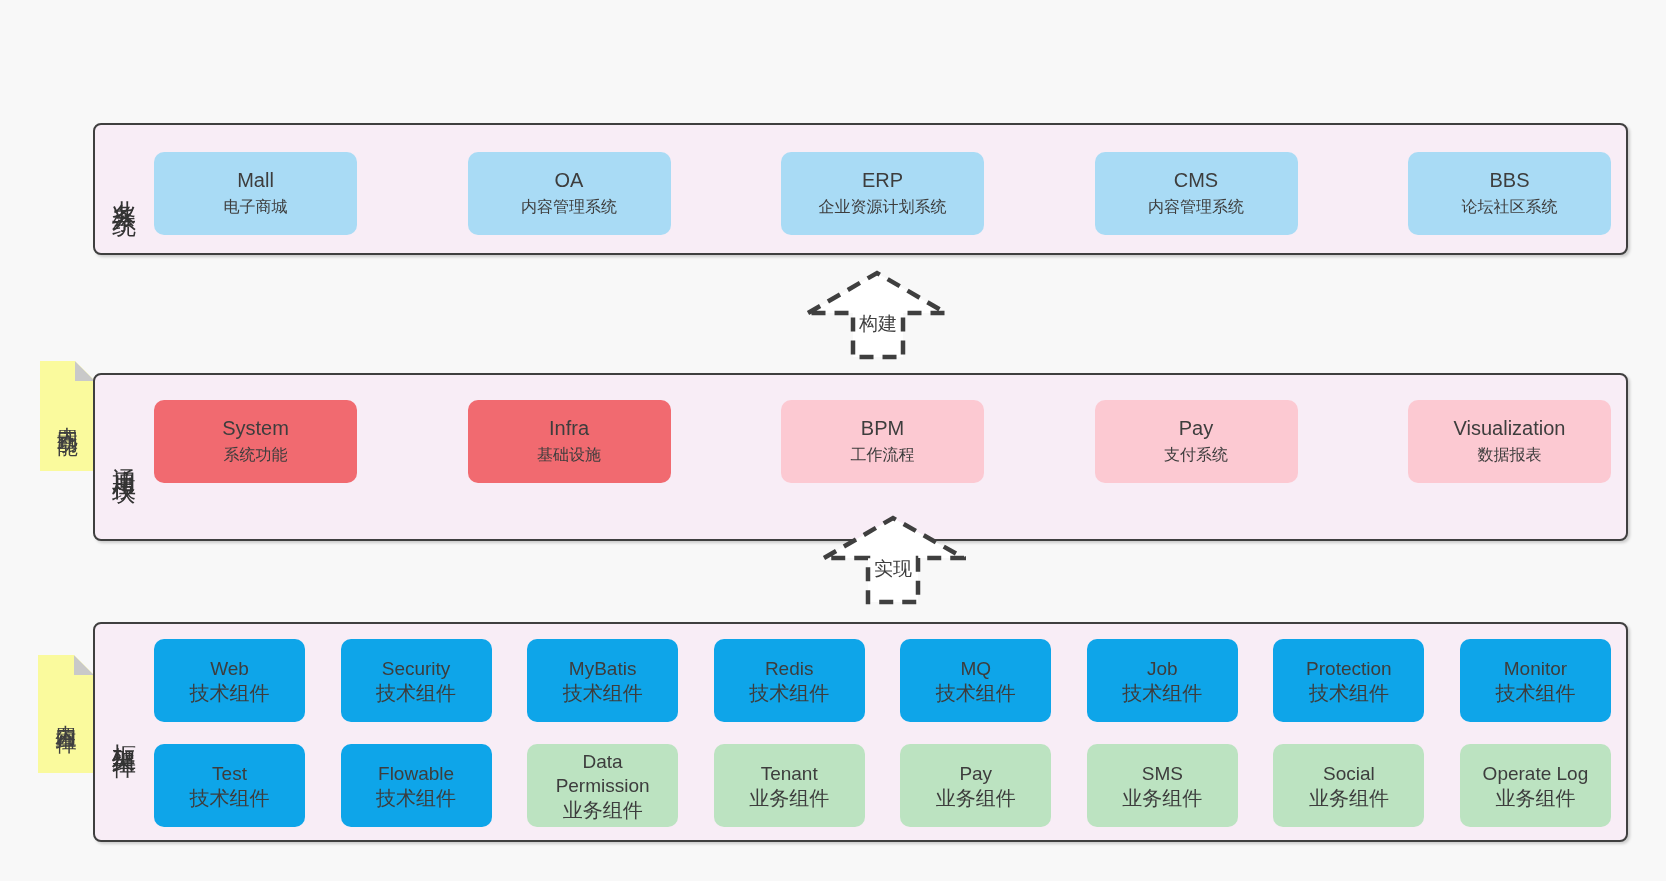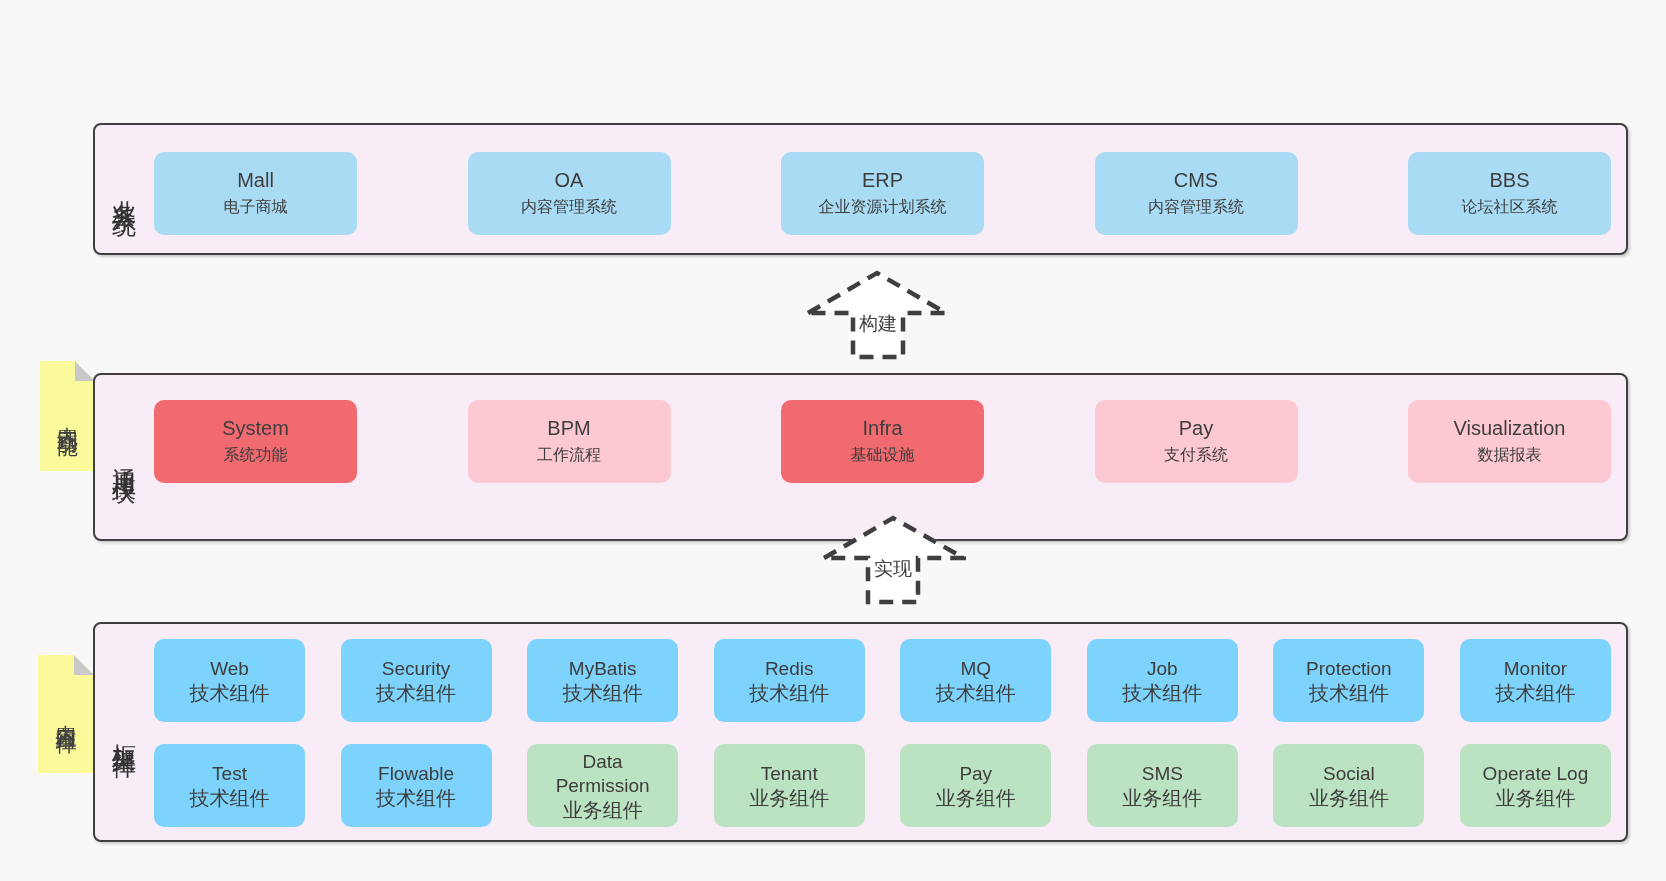--- a/index.html
+++ b/index.html
@@ -65,21 +65,21 @@
   .box.narrow { width: 151px; }
 
   .box-en { font-size: 20px; line-height: 27px; white-space: pre-line; }
   .box-zh { font-size: 16px; line-height: 26px; }
   .box.narrow .box-en { font-size: 19px; line-height: 24px; }
   .box.narrow .box-zh { font-size: 20px; line-height: 24px; }
 
   .box.blue       { background: #a9dbf5; }
   .box.red        { background: #f16a70; }
   .box.pink       { background: #fcc9d2; }
-  .box.green      { background: #7dd3fc; }
+  .box.green      { background: #0ea5e9; }
   .box.lightgreen { background: #bce3c1; }
 
   
   .tag {
     position: absolute;
     background: #fafa9d;
     clip-path: polygon(0 0, calc(100% - 20px) 0, 100% 20px, 100% 100%, 0 100%);
     z-index: 0;
     display: flex;
     align-items: center;
@@ -162,27 +162,27 @@
     <span class="tag-label">内置功能</span>
   </div>
 
   <div class="layer layer-2">
     <div class="v-label">通用模块</div>
     <div class="boxes-row">
       <div class="box wide red">
         <span class="box-en">System</span>
         <span class="box-zh">系统功能</span>
       </div>
+      <div class="box wide red">
+        <span class="box-en">Infra</span>
+        <span class="box-zh">基础设施</span>
+      </div>
       <div class="box wide pink">
         <span class="box-en">BPM</span>
         <span class="box-zh">工作流程</span>
-      </div>
-      <div class="box wide red">
-        <span class="box-en">Infra</span>
-        <span class="box-zh">基础设施</span>
       </div>
       <div class="box wide pink">
         <span class="box-en">Pay</span>
         <span class="box-zh">支付系统</span>
       </div>
       <div class="box wide pink">
         <span class="box-en">Visualization</span>
         <span class="box-zh">数据报表</span>
       </div>
     </div>

